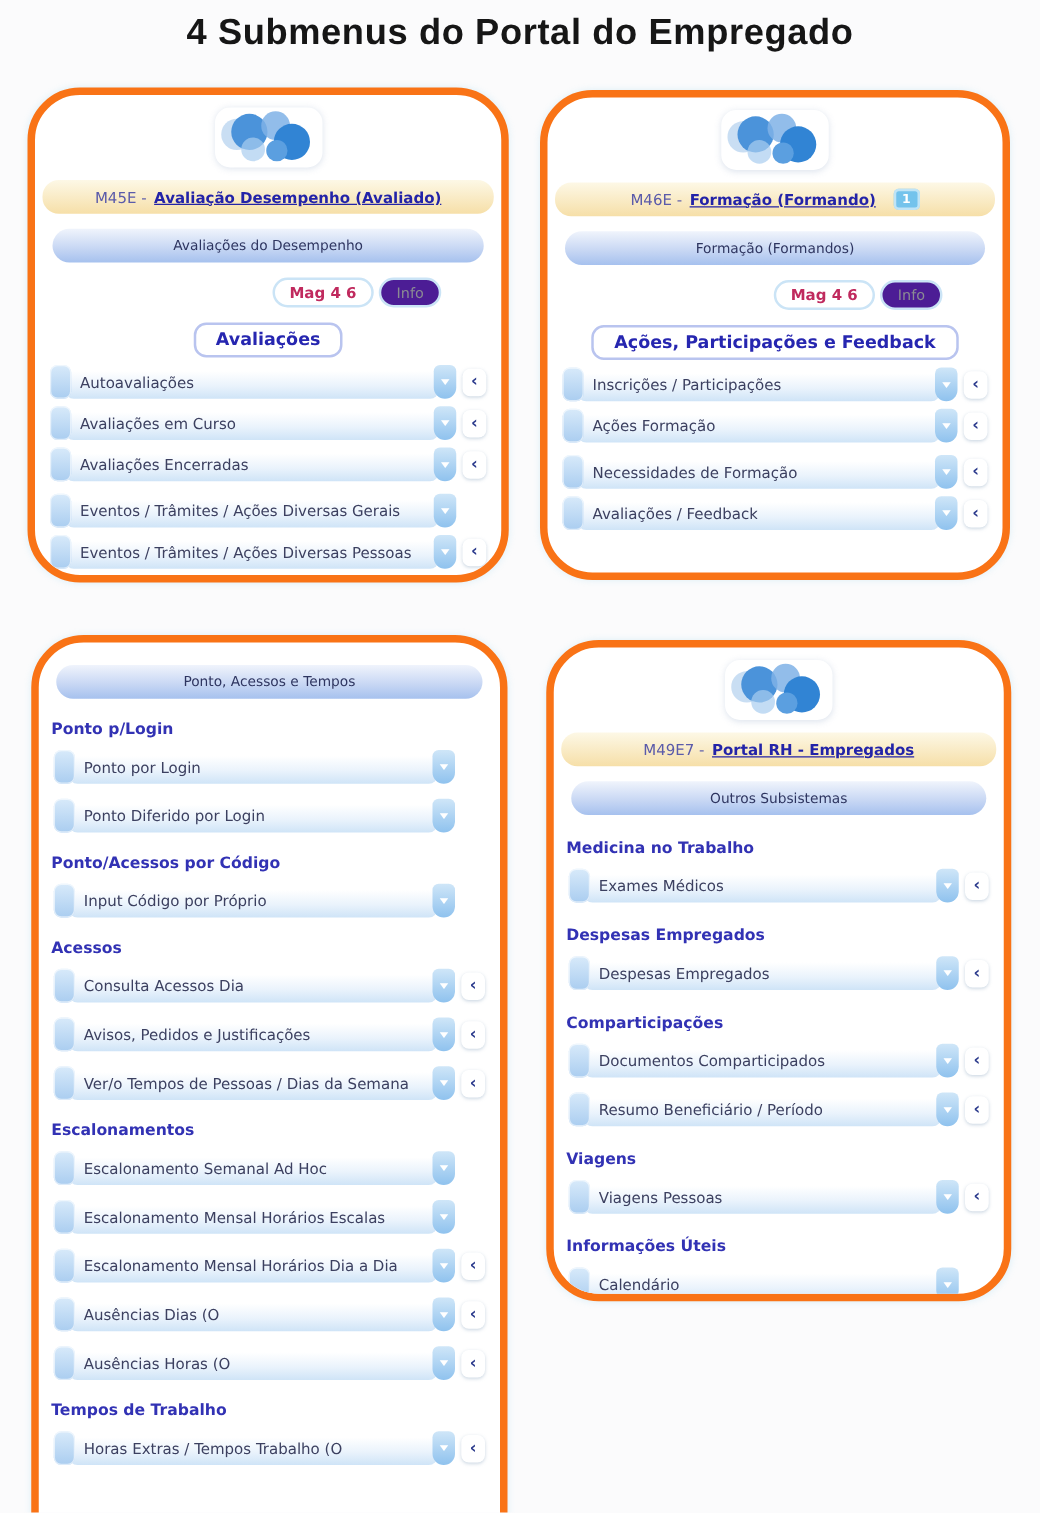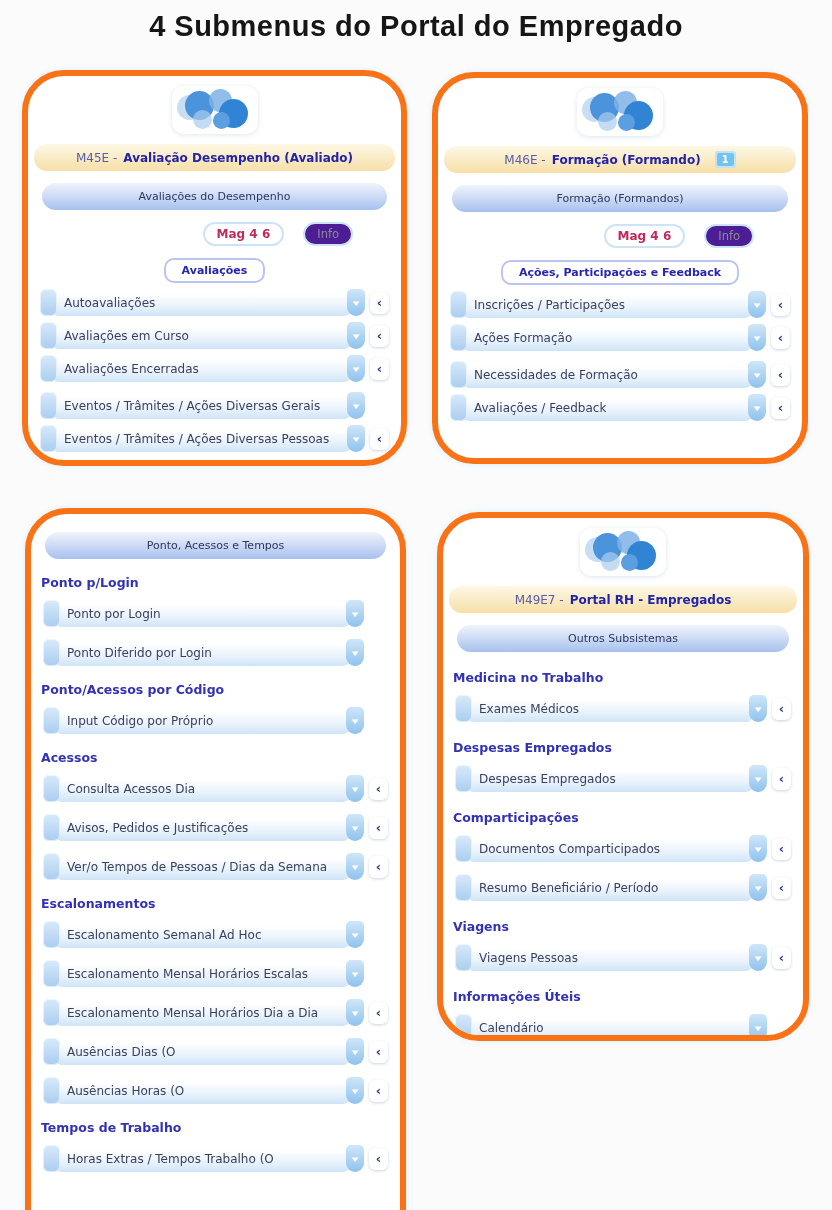--- a/index.html
+++ b/index.html
@@ -38,52 +38,52 @@
   .logo .b6 { left:41px; top:26px; width:17px; height:17px; background:#5b9fe0; }
 
   
   .hdr {
     margin:10px 6px 0; height:27px; border-radius:13px;
     background:linear-gradient(#fdf8e6, #f6dfa8);
     display:flex; align-items:center; justify-content:center; gap:6px;
     font-size:12px;
   }
   .hdr-code { color:#5b5baa; }
-  .hdr-name { color:#2323a8; font-weight:bold; }
+  .hdr-name { color:#2323a8; font-weight:bold;text-decoration:underline; }
   .hdr-badge {
     display:inline-flex; align-items:center; justify-content:center;
     width:21px; height:17px; margin-left:8px; border-radius:4px;
     background:#74c3ec; color:#fff; font-size:10px; font-weight:bold;
     box-shadow:inset 0 0 0 2px rgba(255,255,255,.55);
   }
 
   
   .pill {
     margin:12px 14px 0; height:27px; border-radius:14px;
     background:linear-gradient(#f0f4fc 0%, #c9d8f4 55%, #a6c1ee 100%);
     display:flex; align-items:center; justify-content:center;
     font-size:11px; color:#2e3560; font-weight:500;
   }
 
   
-  .btnrow { display:flex; justify-content:flex-end; gap:19px; padding-right:48px; margin-top:12px; }
+  .btnrow { display:flex; justify-content:flex-end; gap:4px; padding-right:48px; margin-top:12px; }
   .mag-btn {
     border:2px solid #cbe4f6; border-radius:13px; padding:3px 12px;
     color:#c02a5e; font-weight:bold; font-size:12px; background:#fff; cursor:pointer;
   }
   .info-btn {
     border:2px solid #cbe4f6; border-radius:13px; padding:3px 12px;
     color:#8b8b93; font-size:11.5px; background:#4c1d95; cursor:pointer;
   }
 
   
   .secbtn-wrap { text-align:center; margin-top:12px; }
   .secbtn {
     display:inline-block; border:2px solid #b9c4ef; border-radius:10px;
-    padding:4px 16px; color:#2626b0; font-weight:bold; font-size:11px;
+    padding:4px 16px; color:#2626b0; font-weight:bold; font-size:14px;
     background:#fff; cursor:pointer;
   }
 
   
   .groups { padding:0 10px; margin-top:6px; }
   .group-heading {
     color:#3232b4; font-weight:bold; font-size:12.5px;
     margin:16px 0 10px;
   }
   .group { margin-bottom:10px; }

